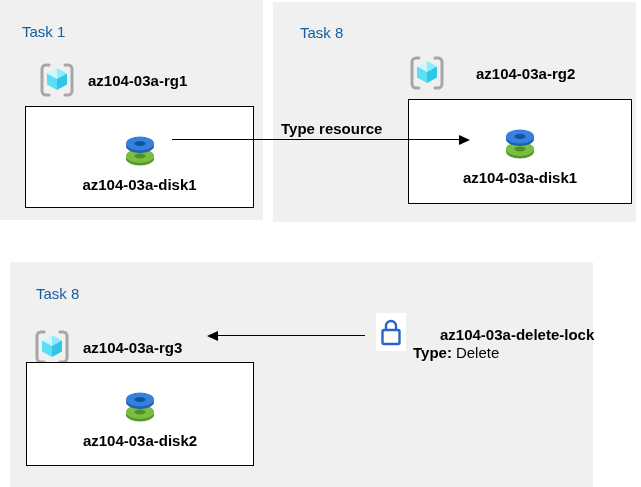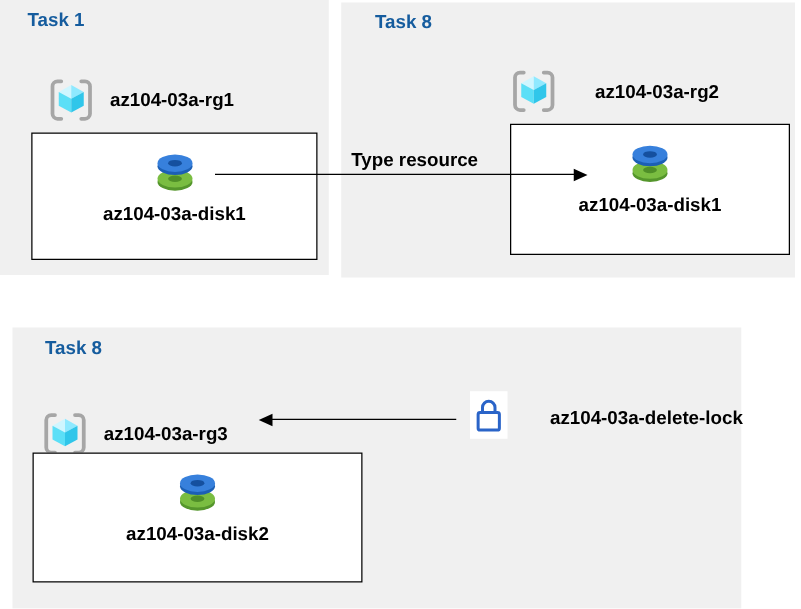--- a/index.html
+++ b/index.html
@@ -1,27 +1,27 @@
 <!DOCTYPE html>
 <html><head>
 <meta charset="utf-8">
 <style>
   html,body{margin:0;padding:0;background:#fff;}
   #canvas{
     position:relative;width:641px;height:487px;background:#ffffff;
     font-family:"Liberation Sans", sans-serif;overflow:hidden;
   }
   .panel{position:absolute;background:#F0F0F0;}
-  .task-title{position:absolute;font-size:15px;font-weight:bold;color:#155C9E;}
+  .task-title{position:absolute;font-size:15px;font-weight:normal;color:#155C9E;margin-top:15px;}
   .rg-row{position:absolute;display:flex;align-items:center;gap:12px;height:38px;}
   .rg-label{font-size:15px;font-weight:bold;color:#000;white-space:nowrap;}
   .resource-box{
     position:absolute;background:#ffffff;border:1.5px solid #000;
     display:flex;flex-direction:column;align-items:center;box-sizing:border-box;
-    padding-top:13px;
+    padding-top:26px;
     text-align:right;
   }
   .disk-label{font-size:15px;font-weight:bold;color:#000;margin-top:7px;white-space:nowrap;}
   .arrow-line{position:absolute;height:0;border-top:1.6px solid #000;}
   .arrow-head-right{
     position:absolute;width:0;height:0;
     border-left:11px solid #000;border-top:5px solid transparent;border-bottom:5px solid transparent;
   }
   .arrow-head-left{
     position:absolute;width:0;height:0;
@@ -102,21 +102,21 @@
       <ellipse cx="19" cy="25.5" rx="14" ry="7" fill="#55962C"></ellipse>
       <ellipse cx="19" cy="23" rx="14" ry="7" fill="#7ABD41"></ellipse>
       <ellipse cx="19" cy="23" rx="5.5" ry="2.6" fill="#4F8F28"></ellipse>
       <ellipse cx="19" cy="13" rx="14" ry="7" fill="#1C5FB4"></ellipse>
       <ellipse cx="19" cy="10.5" rx="14" ry="7" fill="#3780DC"></ellipse>
       <ellipse cx="19" cy="10.5" rx="5.5" ry="2.6" fill="#15509F"></ellipse>
     </svg>
     <div class="disk-label">az104-03a-disk1</div>
   </div>
 
-  <div class="resource-box" style="left:26px;top:362px;width:264px;height:104px;">
+  <div class="resource-box" style="left:26px;top:362px;width:228px;height:104px;">
     <svg width="38" height="36" viewBox="0 0 38 36">
       <ellipse cx="19" cy="25.5" rx="14" ry="7" fill="#55962C"></ellipse>
       <ellipse cx="19" cy="23" rx="14" ry="7" fill="#7ABD41"></ellipse>
       <ellipse cx="19" cy="23" rx="5.5" ry="2.6" fill="#4F8F28"></ellipse>
       <ellipse cx="19" cy="13" rx="14" ry="7" fill="#1C5FB4"></ellipse>
       <ellipse cx="19" cy="10.5" rx="14" ry="7" fill="#3780DC"></ellipse>
       <ellipse cx="19" cy="10.5" rx="5.5" ry="2.6" fill="#15509F"></ellipse>
     </svg>
     <div class="disk-label">az104-03a-disk2</div>
   </div>
@@ -128,14 +128,17 @@
   <div class="arrow-line" style="left:215px;top:335px;width:150px;"></div>
   <div class="arrow-head-left" style="left:207px;top:331px;"></div>
 
   <div class="lock-box" style="left:376px;top:313px;width:30px;height:38px;">
     <svg width="26" height="32" viewBox="0 0 26 32">
       <path d="M8 15 V10 a5 5 0 0 1 10 0 v5" fill="none" stroke="#2A64C8" stroke-width="2.4"></path>
       <rect x="4.5" y="14" width="17" height="14" rx="1.5" fill="#ffffff" stroke="#2A64C8" stroke-width="2.4"></rect>
     </svg>
   </div>
   <div class="lock-text lock-name" style="left:413px;top:326px;">az104-03a-delete-lock</div>
+  <div class="lock-text" style="left:413px;top:344px;">
+    <span class="type-label">Type:</span><span class="type-value">Delete</span>
+  </div>
 
 </div>
 
 </body></html>

